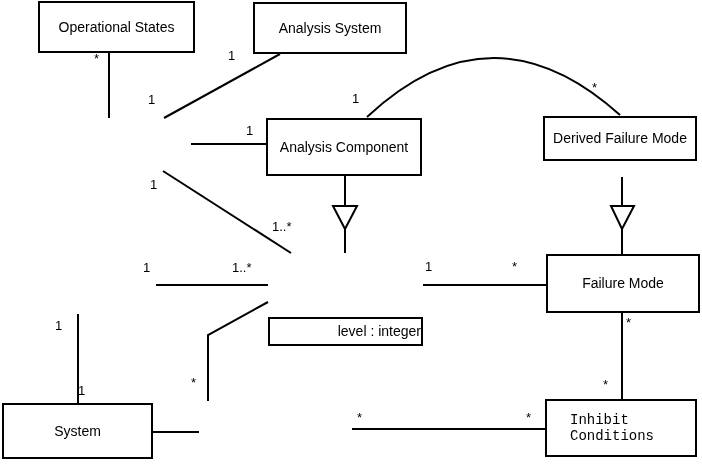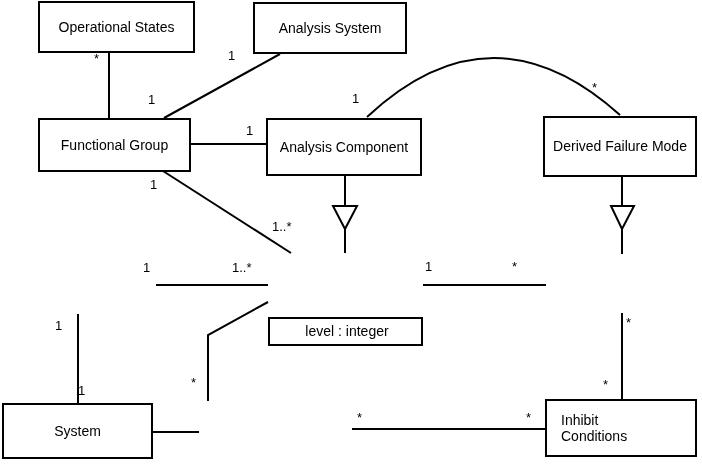--- a/index.html
+++ b/index.html
@@ -20,29 +20,30 @@
     background: #fff;
     display: flex;
     align-items: center;
     justify-content: center;
     font-size: 14px;
     line-height: 1.15;
     text-align: center;
     white-space: nowrap;
   }
   .box.attr-compartment {
-    justify-content: center;
+    justify-content: flex-end;
     padding-left: 3px;
     text-align: left;
   }
   .box.two-line {
     justify-content: flex-start;
-    padding-left: 14px;
+    padding-left: 23px;
     text-align: left;
     white-space: normal;
+    font-family: Liberation Mono, monospace;
   }
   .box.two-line .box-label { width: 78px; }
   .mult {
     position: absolute;
     font-size: 13px;
     line-height: 1;
     white-space: nowrap;
   }
 </style>
 </head>
@@ -86,37 +87,37 @@
   </svg>
 
   <div class="box" style="left:38px; top:1px; width:157px; height:52px">
     <span class="box-label">Operational States</span>
   </div>
 
   <div class="box" style="left:253px; top:2px; width:154px; height:52px">
     <span class="box-label">Analysis System</span>
   </div>
 
-  <div class="box" style="left:38px; top:118px; width:153px; height:54px">
-    <span class="box-label">Functional Group</span>
-  </div>
 
   <div class="box" style="left:266px; top:118px; width:156px; height:58px">
     <span class="box-label">Analysis Component</span>
   </div>
 
-  <div class="box" style="left:543px; top:116px; width:154px; height:61px">
+  <div class="box" style="left:543px; top:116px; width:154px; height:45px">
     <span class="box-label">Derived Failure Mode</span>
   </div>
 
 
   <div class="box attr-compartment" style="left:268px; top:317px; width:155px; height:29px">
     <span class="box-label">level : integer</span>
   </div>
 
+  <div class="box" style="left:546px; top:254px; width:154px; height:59px">
+    <span class="box-label">Failure Mode</span>
+  </div>
 
   <div class="box" style="left:2px; top:403px; width:151px; height:56px">
     <span class="box-label">System</span>
   </div>
 
 
   <div class="box two-line" style="left:545px; top:399px; width:152px; height:58px">
     <span class="box-label">Inhibit Conditions</span>
   </div>
 

